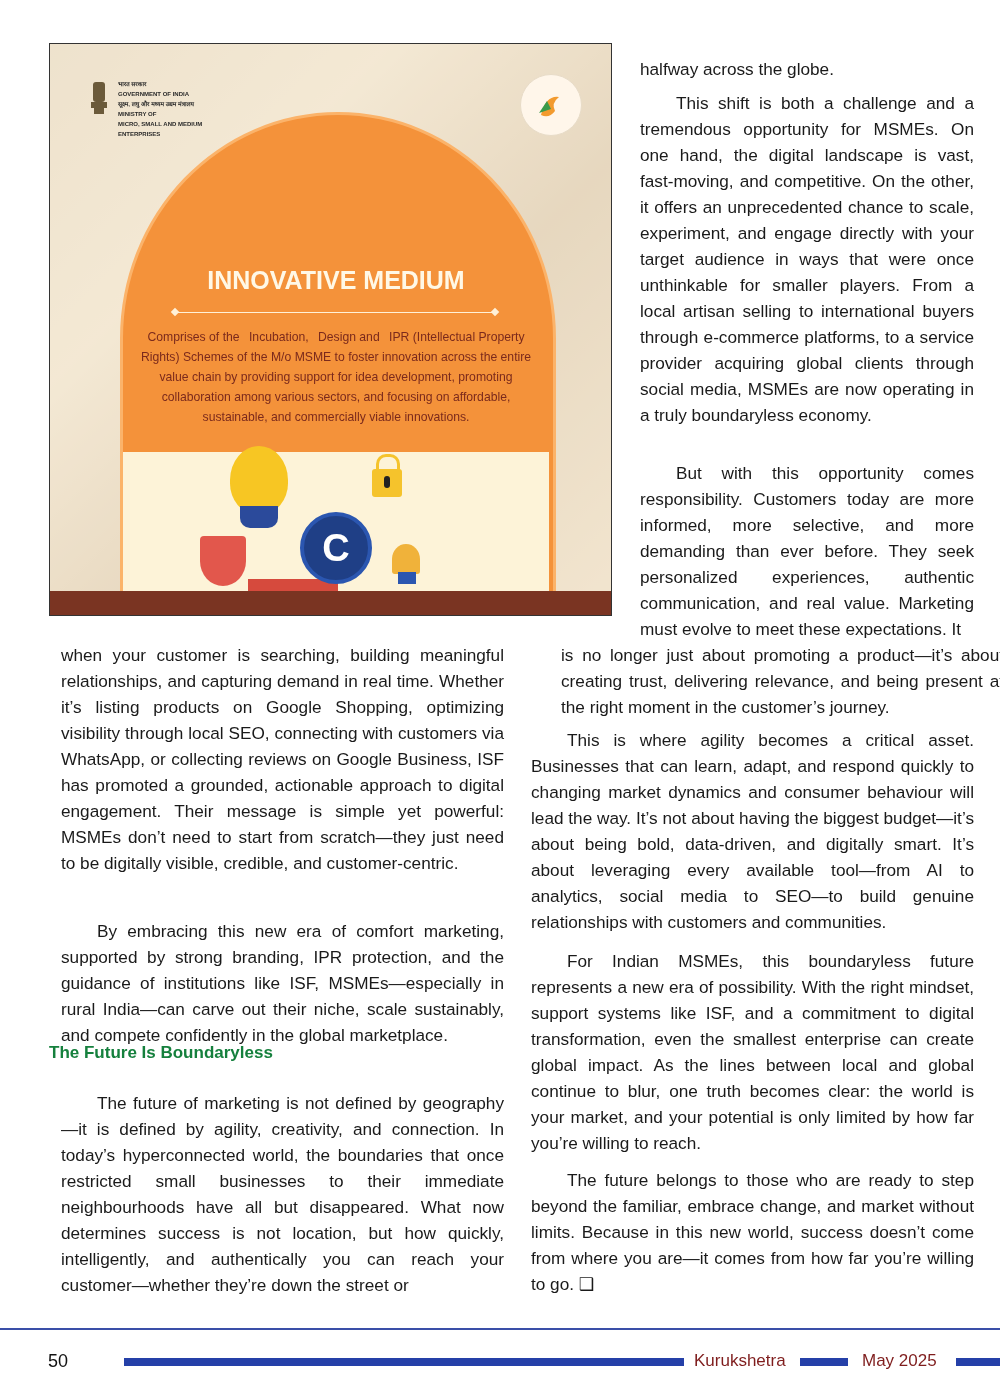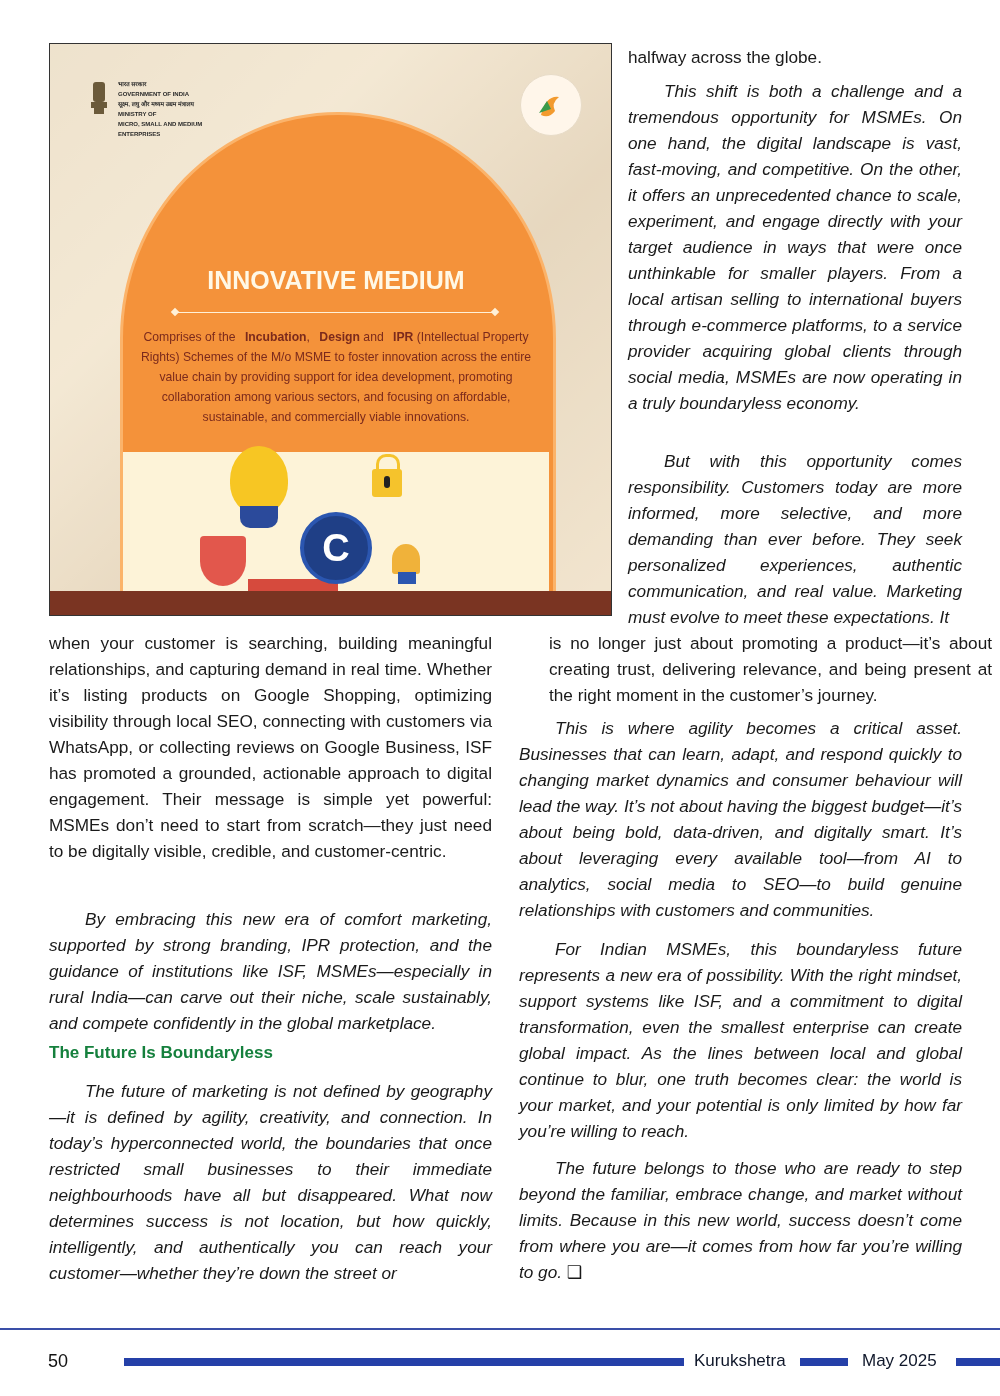--- a/index.html
+++ b/index.html
@@ -1,56 +1,56 @@
 <!DOCTYPE html>
 <html><head>
 <meta charset="utf-8">
 <style>
   html, body { margin:0; padding:0; }
   body { width:1000px; height:1396px; background:#ffffff; position:relative; overflow:hidden;
          font-family:"Liberation Sans", "DejaVu Sans", sans-serif; color:#1a1a1a; }
-  .para { position:absolute; font-size:17.2px; line-height:26px; text-align:justify; margin:0; }
-  .para.indent { text-indent:36px;font-style:italic; }
+  .para { position:absolute; font-size:17.2px; line-height:26px; text-align:justify; margin:12px; }
+  .para.indent { text-indent:36px; }
   .heading { position:absolute; font-size:17px; font-weight:bold; color:#15803d; margin:0; }
   
   .poster { position:absolute; left:49px; top:43px; width:561px; height:571px; border:1.5px solid #333;
             background:linear-gradient(135deg,#d9c8a8 0%,#e6d6b8 30%,#c9b08a 60%,#e2cfae 100%);
             overflow:hidden; }
   .poster .wash { position:absolute; inset:0; background:rgba(255,248,235,0.55); }
   .poster .circle { position:absolute; left:70px; top:68px; width:430px; height:560px; border-radius:50% 50% 0 0 / 40% 40% 0 0;
             background:#f4923a; border:3px solid #fbb36a; }
   .poster .lower { position:absolute; left:73px; top:408px; width:426px; height:140px; background:#fdf3d8; }
   .poster .base { position:absolute; left:0; bottom:0; width:100%; height:24px; background:#7a3422; }
   .gov { position:absolute; left:38px; top:32px; width:160px; }
   .emblem { position:absolute; left:0; top:4px; width:22px; height:42px; }
   .gov-text { position:absolute; left:30px; top:3px; font-size:6px; line-height:10px; font-weight:bold; color:#2a2a2a; white-space:nowrap; }
   .logo { position:absolute; left:470px; top:30px; width:60px; height:60px; border-radius:50%; background:#fff6ea; border:1px solid #e8dcc8; }
   .p-title { position:absolute; left:73px; top:160px; width:426px; text-align:center; color:#fff8e6; font-size:46px; font-weight:bold; letter-spacing:1px; }
   .p-sub { position:absolute; left:73px; top:222px; width:426px; text-align:center; color:#fff8e6; font-size:25px; font-weight:bold; }
   .p-rule { position:absolute; left:125px; top:268px; width:320px; height:1px; background:#fff1d8; }
   .p-rule::before, .p-rule::after { content:""; position:absolute; top:-3px; width:6px; height:6px; background:#fff1d8; transform:rotate(45deg); }
   .p-rule::before { left:-3px; } .p-rule::after { right:-3px; }
   .p-desc { position:absolute; left:80px; top:283px; width:412px; text-align:center; color:#7b2a1c; font-size:12.2px; line-height:20px; }
-  .p-desc b { font-weight:bold;padding-left:6px; }
+  .p-desc b { font-weight:normal;padding-left:6px; }
   
   .bulb { position:absolute; left:180px; top:402px; width:58px; height:68px; background:#f7c623; border-radius:50% 50% 45% 45%; }
   .bulb-base { position:absolute; left:190px; top:462px; width:38px; height:22px; background:#2b4a9b; border-radius:0 0 10px 10px; }
   .shield { position:absolute; left:150px; top:492px; width:46px; height:50px; background:#e2574c; border-radius:4px 4px 50% 50%; }
   .copyright { position:absolute; left:250px; top:468px; width:64px; height:64px; border-radius:50%; background:#1f3f86; border:4px solid #2b56b0; color:#fff; font-size:38px; font-weight:bold; text-align:center; line-height:64px; }
   .podium { position:absolute; left:198px; top:535px; width:90px; height:12px; background:#d64a3d; }
   .lock { position:absolute; left:322px; top:425px; width:30px; height:28px; background:#f5c32c; border-radius:3px; }
   .lock-shackle { position:absolute; left:326px; top:410px; width:18px; height:16px; border:3px solid #f5c32c; border-bottom:none; border-radius:10px 10px 0 0; }
   .lock-hole { position:absolute; left:334px; top:432px; width:6px; height:12px; background:#222; border-radius:3px; }
   .plant { position:absolute; left:342px; top:500px; width:28px; height:30px; background:#f0b23a; border-radius:50% 50% 10% 10%; }
   .pot { position:absolute; left:348px; top:528px; width:18px; height:12px; background:#2b56b0; }
   
   .footer { position:absolute; left:0; top:1348px; width:1000px; height:26px;padding-left:8px; }
   .page-num { position:absolute; left:48px; top:0; font-size:18px; line-height:26px; color:#111; }
   .bar { position:absolute; top:10px; height:8px; background:#2540a8; }
-  .f-text { position:absolute; top:0; font-size:17px; line-height:26px; color:#0f172a; }
+  .f-text { position:absolute; top:0; font-size:17px; line-height:26px; color:#7f1d1d; }
   .topline { position:absolute; left:0; top:1328px; width:1000px; height:2px; background:#3a4fa8; }
 </style>
 </head>
 <body>
 
 <div class="poster">
   <div class="wash"></div>
   <div class="circle"></div>
   <div class="lower"></div>
   <div class="gov">

